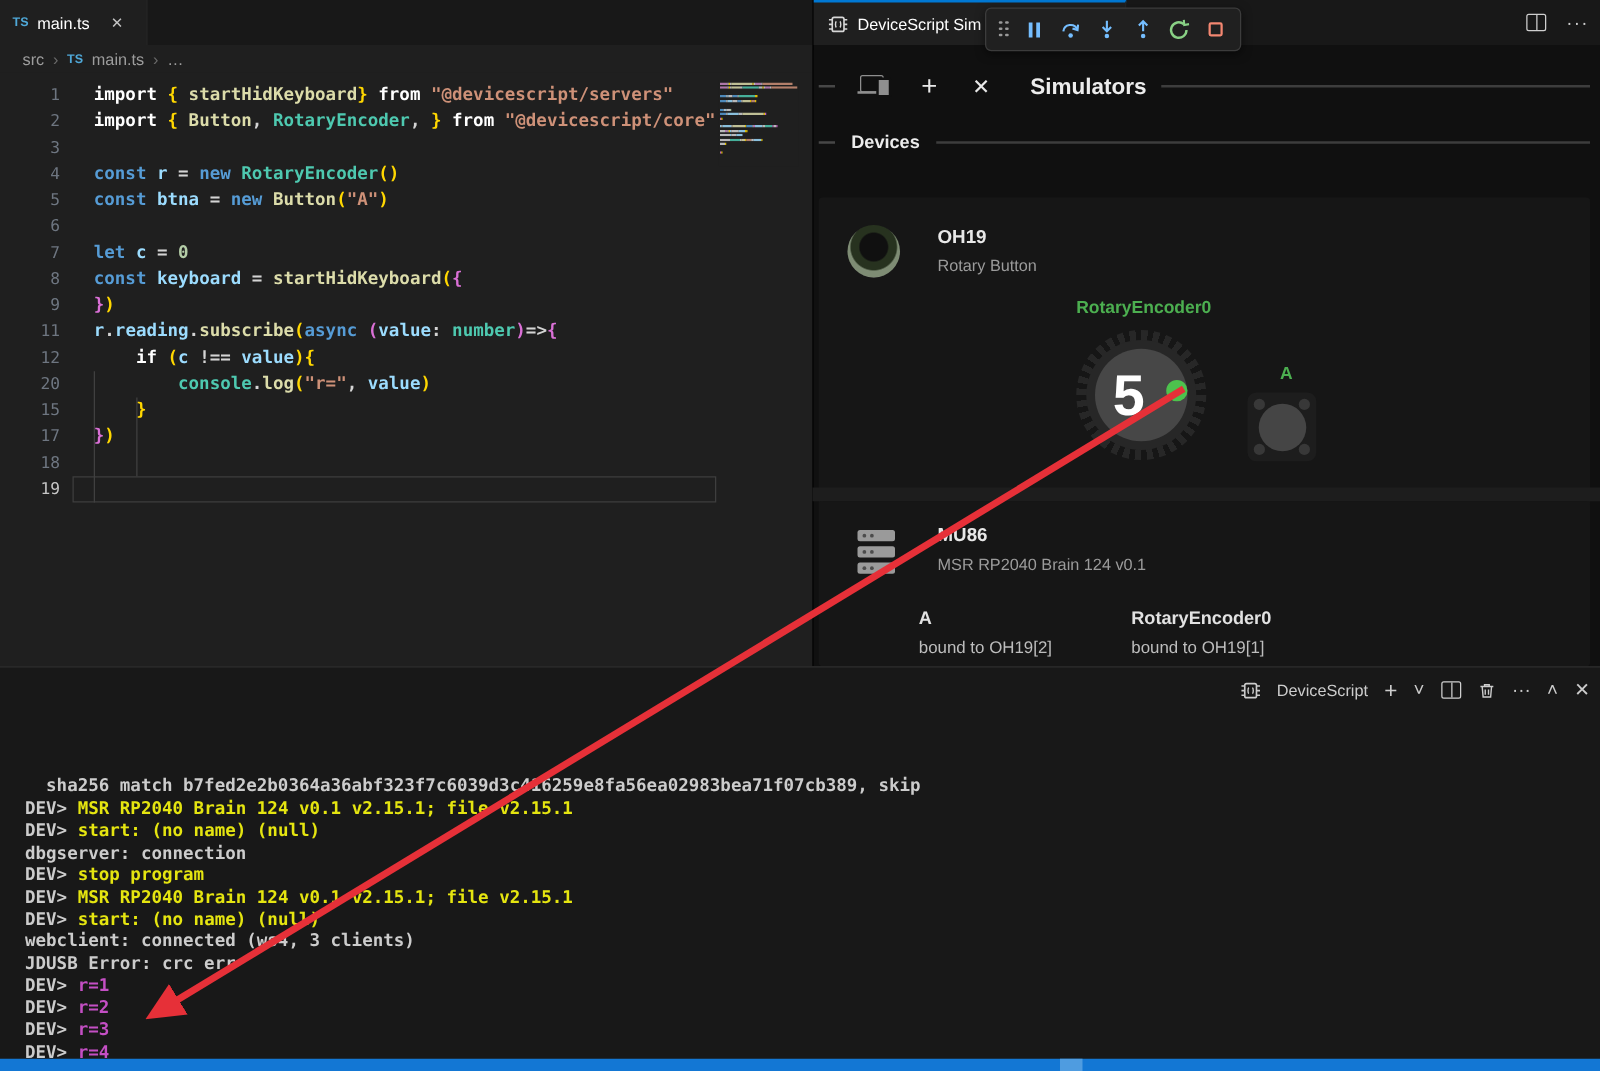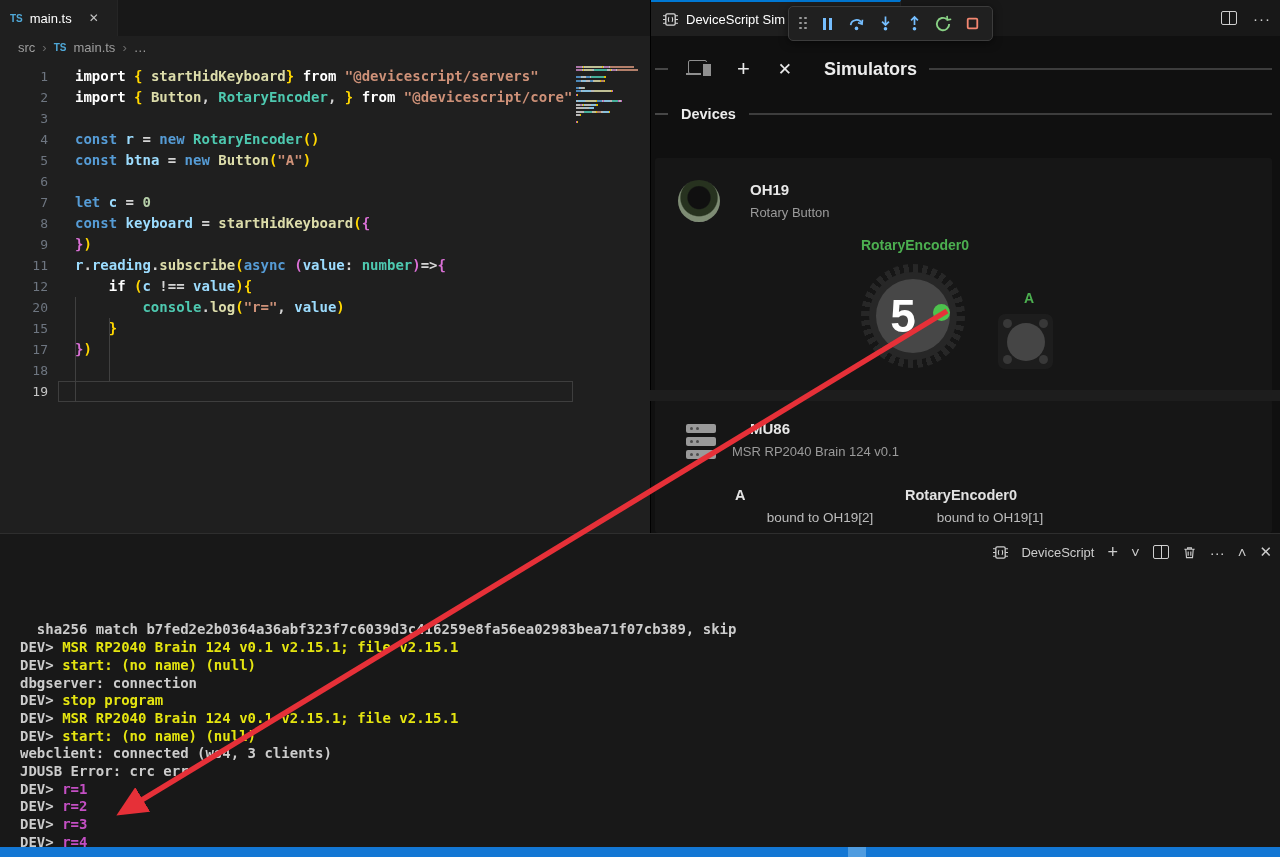--- a/index.html
+++ b/index.html
@@ -82,21 +82,21 @@
   .btn-pad{position:absolute;width:55px;height:55px;background:#1d1d1d;border-radius:7px;}
   .btn-pad i{position:absolute;width:9px;height:9px;border-radius:50%;background:#383838;}
   .btn-pad .c{position:absolute;left:50%;top:50%;width:38px;height:38px;margin:-19px 0 0 -19px;border-radius:50%;background:#454545;}
   .srv-icon{position:absolute;width:30px;}
   .srv-icon b{display:block;position:relative;width:30px;height:9px;border-radius:2px;background:#9a9a9a;margin-bottom:4px;}
   .srv-icon b::before,.srv-icon b::after{content:"";position:absolute;top:3px;width:3px;height:3px;border-radius:50%;background:#4c4c4c;}
   .srv-icon b::before{left:4px;} .srv-icon b::after{left:10px;}
   .bind-row{position:absolute;display:flex;}
   .bind-col{width:170px;}
   .bind-name{font-size:14.5px;font-weight:bold;color:#e2e2e2;}
-  .bind-bound{font-size:13.5px;color:#bdbdbd;margin-top:7px;text-align:center;}
+  .bind-bound{font-size:13.5px;color:#bdbdbd;margin-top:7px;}
 
   
   .panel{left:0;top:533px;width:1280px;height:314px;background:#181818;border-top:1px solid #2e2e2e;box-sizing:border-box;}
   .ptabs{position:absolute;left:20px;top:8px;display:flex;gap:26px;}
   .ptab{font-size:11px;letter-spacing:.5px;color:#8f8f8f;text-transform:uppercase;padding-bottom:7px;cursor:pointer;}
   .ptab.active{color:#e7e7e7;border-bottom:1.6px solid #2b7dc2;}
   .pactions{position:absolute;right:8px;top:6px;display:flex;gap:13px;align-items:center;height:24px;color:#cccccc;}
   .pa-label{font-size:13px;color:#cccccc;}
   .pa-glyph{font-size:15px;color:#cccccc;}
   .chip-icon{width:15px;height:15px;}
@@ -290,21 +290,21 @@
 
   <div class="abs" style="left:650px;top:390px;width:630px;height:11px;background:#1d1d1d"></div>
 
   <div class="card" style="left:655px;top:401px;width:617px;height:132px">
     <div class="srv-icon" style="left:31px;top:23px">
         <b></b>
         <b></b>
         <b></b>
       </div>
     <div class="dev-name" style="left:95px;top:19px">MU86</div>
-    <div class="dev-desc" style="left:77px;top:43px">MSR RP2040 Brain 124 v0.1</div>
+    <div class="dev-desc" style="left:95px;top:43px">MSR RP2040 Brain 124 v0.1</div>
     <div class="bind-row" style="left:80px;top:86px">
         <div class="bind-col">
           <div class="bind-name">A</div>
           <div class="bind-bound">bound to OH19[2]</div>
         </div>
         <div class="bind-col">
           <div class="bind-name">RotaryEncoder0</div>
           <div class="bind-bound">bound to OH19[1]</div>
         </div>
       </div>

